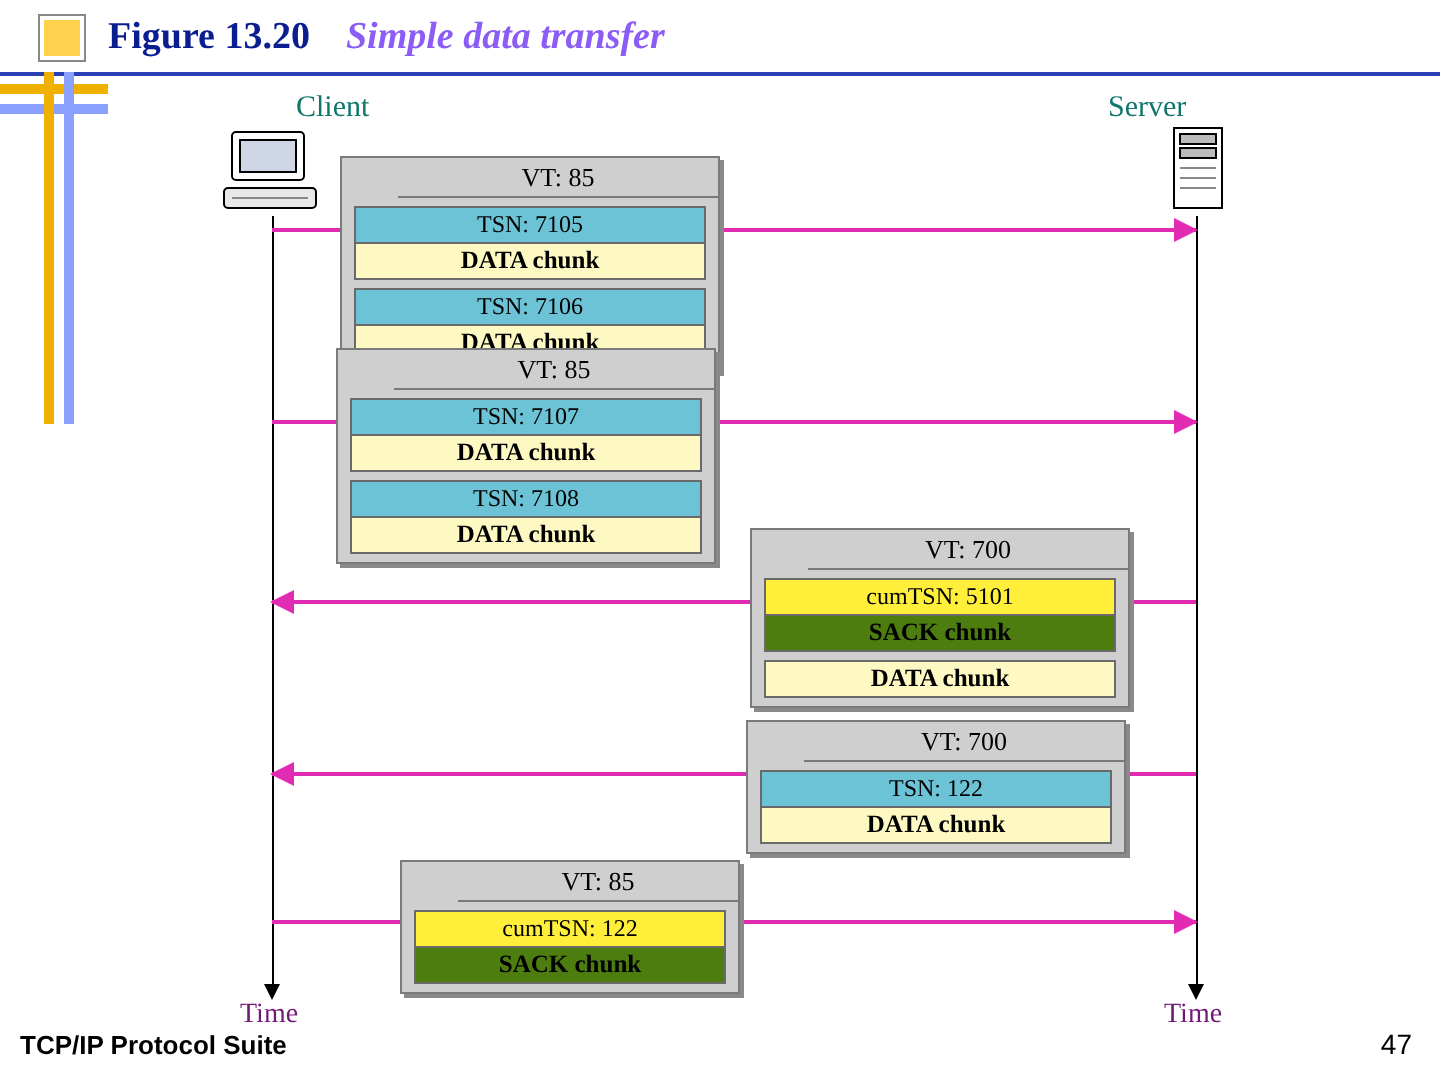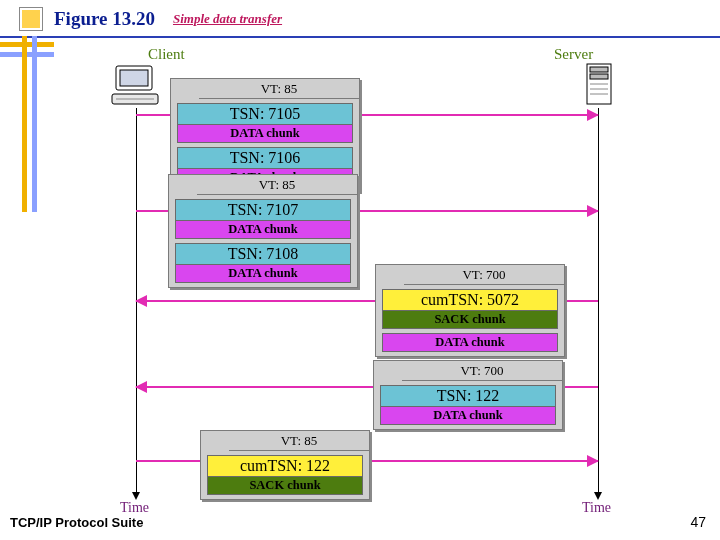--- a/index.html
+++ b/index.html
@@ -29,25 +29,24 @@
     box-shadow: 0 0 0 1px #888;
     margin-right: 12px;
   }
   .fig-label {
     color: #0b1e90;
     font-weight: bold;
     font-size: 19px;
     margin-right: 18px;
   }
   .fig-title {
-    color: #be185d;
+    color: #8b5cf6;
     font-weight: bold;
     font-style: italic;
-    font-size: 13px;
-    text-decoration: underline;
+    font-size: 19px;
   }
   .title-underline {
     position: absolute;
     left: 0; right: 0;
     top: 36px;
     height: 2px;
     background: #2a3fb5;
   }
 
   .side-rail {
@@ -63,21 +62,21 @@
   .diagram {
     position: absolute;
     top: 46px;
     left: 70px;
     width: 600px;
     height: 460px;
   }
   .endpoint-label {
     position: absolute;
     font-size: 15px;
-    color: #4d7c0f;
+    color: #0f766e;
     font-family: "Times New Roman", serif;
   }
 
   .lifeline {
     position: absolute;
     top: 62px;
     width: 0;
     height: 386px;
     border-left: 1px solid #000;
   }
@@ -113,26 +112,26 @@
     border-bottom: 1px solid #7a7a7a;
     margin-left: 28px;
   }
   .chunk {
     margin: 4px 6px;
     border: 1px solid #6a6a6a;
   }
   .chunk-hdr {
     background: #6cc3d5;
     text-align: center;
-    font-size: 16px;
+    font-size: 12px;
     padding: 1px 12px;
     border-bottom: 1px solid #6a6a6a;
   }
   .chunk-body {
-    background: #d946ef;
+    background: #fef9c3;
     text-align: center;
     font-weight: bold;
     font-size: 12.5px;
     padding: 1px 0;
   }
   .sack .chunk-hdr { background: #ffef3a; }
   .sack .chunk-body { background: #4d7c0f; }
 
   .arrow {
     position: absolute;
@@ -250,21 +249,21 @@
     </div>
   </div>
   <div class="arrow" style="left:66px;top:164px;width:32px;"></div>
   <div class="arrow" style="left:290px;top:164px;width:238px;">
       <div class="head-r"></div>
     </div>
 
   <div class="group" style="left:305px;top:218px;width:190px;">
     <div class="vt">VT: 700</div>
     <div class="chunk sack">
-      <div class="chunk-hdr">cumTSN: 5072</div>
+      <div class="chunk-hdr">cumTSN: 5101</div>
       <div class="chunk-body">SACK chunk</div>
     </div>
     <div class="chunk">
       <div class="chunk-body">DATA chunk</div>
     </div>
   </div>
   <div class="arrow" style="left:497px;top:254px;width:31px;"></div>
   <div class="arrow" style="left:66px;top:254px;width:239px;">
       <div class="head-l"></div>
     </div>

